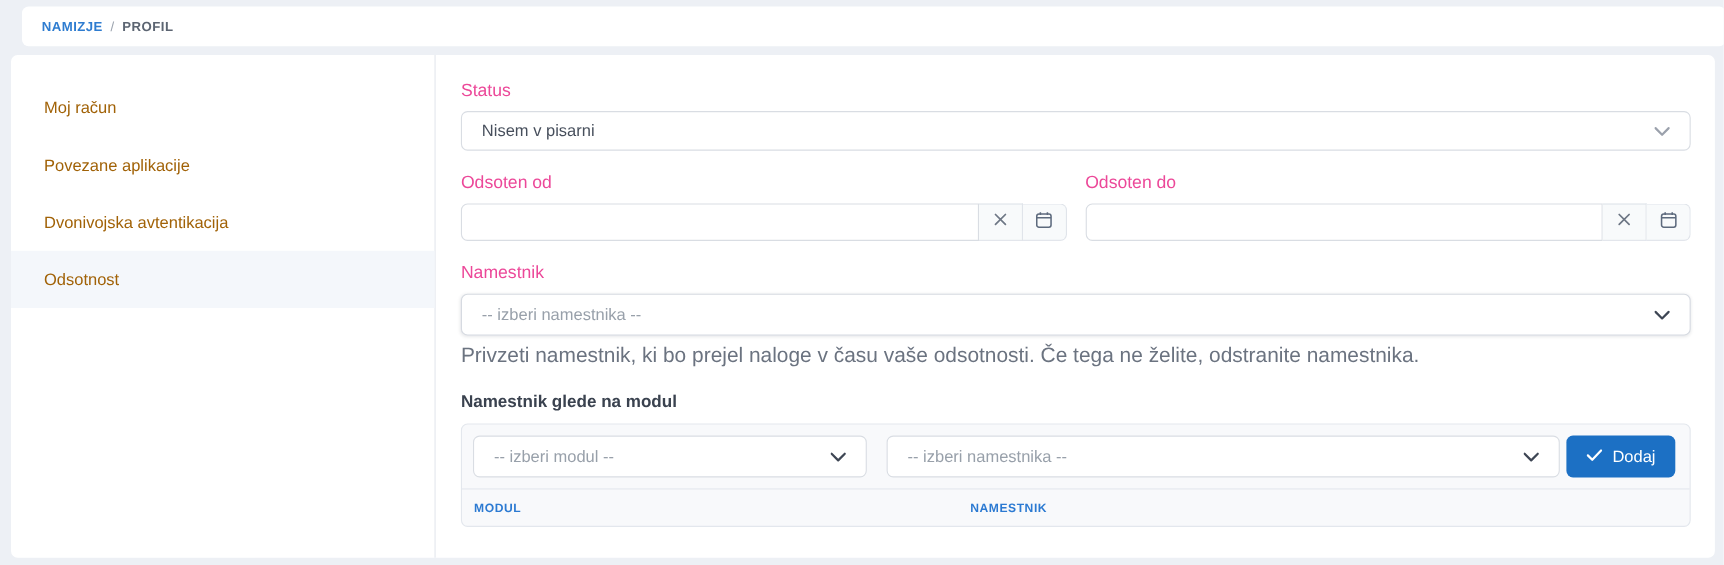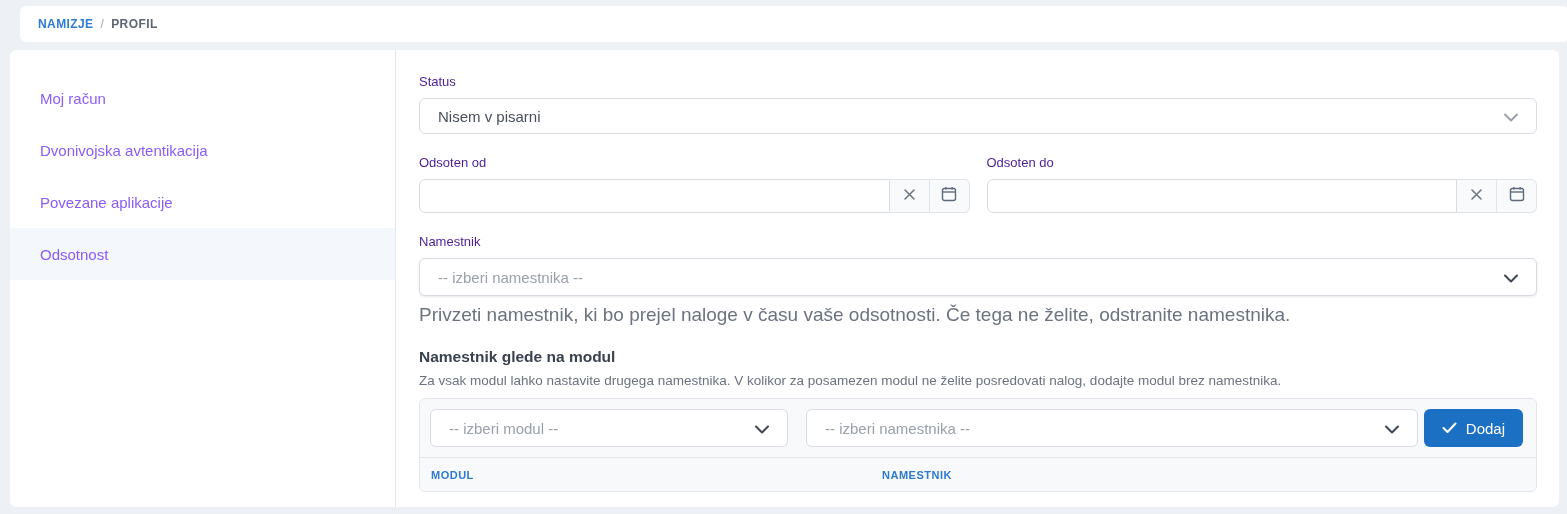--- a/index.html
+++ b/index.html
@@ -35,32 +35,32 @@
   .sidebar {
     width: 386px; flex: 0 0 386px;
     border-right: 1px solid #e3e7ed;
     padding-top: 22px;
   }
   .side-item {
     height: 52px;
     display: flex; align-items: center;
     padding-left: 30px;
     font-size: 15px;
-    color: #8b5cf6;
+    color: #a16207;
     cursor: pointer;
   }
   .side-item.active { background: #f4f7fb; }
 
   .content {
     flex: 1;
     padding: 24px 22px 0 23px;
   }
   .field-label {
-    font-size: 13px;
-    color: #4c1d95;
+    font-size: 16px;
+    color: #ec4899;
     margin-bottom: 9px;
   }
   .select-control {
     height: 36px;
     border: 1px solid #d9dde3;
     border-radius: 6px;
     background: #fff;
     display: flex; align-items: center; justify-content: space-between;
     padding: 0 18px;
     font-size: 15px;
@@ -158,22 +158,22 @@
 <div class="card breadcrumb-card">
   <span class="crumb crumb-link">NAMIZJE</span>
   <span class="crumb crumb-sep">/</span>
   <span class="crumb crumb-current">PROFIL</span>
 </div>
 
 <div class="card main-card">
 
   <div class="sidebar">
     <div class="side-item">Moj račun</div>
+    <div class="side-item">Povezane aplikacije</div>
     <div class="side-item">Dvonivojska avtentikacija</div>
-    <div class="side-item">Povezane aplikacije</div>
     <div class="side-item active">Odsotnost</div>
   </div>
 
   <div class="content">
 
     <div class="field-label">Status</div>
     <div class="select-control">
       <span>Nisem v pisarni</span>
       <span class="chev">
         <svg width="14" height="9" viewBox="0 0 14 9">
@@ -239,21 +239,20 @@
           <svg width="14" height="9" viewBox="0 0 14 9">
               <polyline points="1,1.5 7,7.5 13,1.5" fill="none" stroke="#3e4654" stroke-width="2" stroke-linecap="round" stroke-linejoin="round"></polyline>
             </svg>
         </span>
       </div>
       <div class="help-text">Privzeti namestnik, ki bo prejel naloge v času vaše odsotnosti. Če tega ne želite, odstranite namestnika.</div>
     </div>
 
     <div class="module-section">
       <div class="section-title">Namestnik glede na modul</div>
-      <div class="section-help">Za vsak modul lahko nastavite drugega namestnika. V kolikor za posamezen modul ne želite posredovati nalog, dodajte modul brez namestnika.</div>
 
       <div class="panel">
         <div class="panel-row">
           <div class="select-control panel-select sel-module">
             <span class="placeholder">-- izberi modul --</span>
             <span class="chev">
               <svg width="14" height="9" viewBox="0 0 14 9">
                   <polyline points="1,1.5 7,7.5 13,1.5" fill="none" stroke="#3e4654" stroke-width="2" stroke-linecap="round" stroke-linejoin="round"></polyline>
                 </svg>
             </span>

